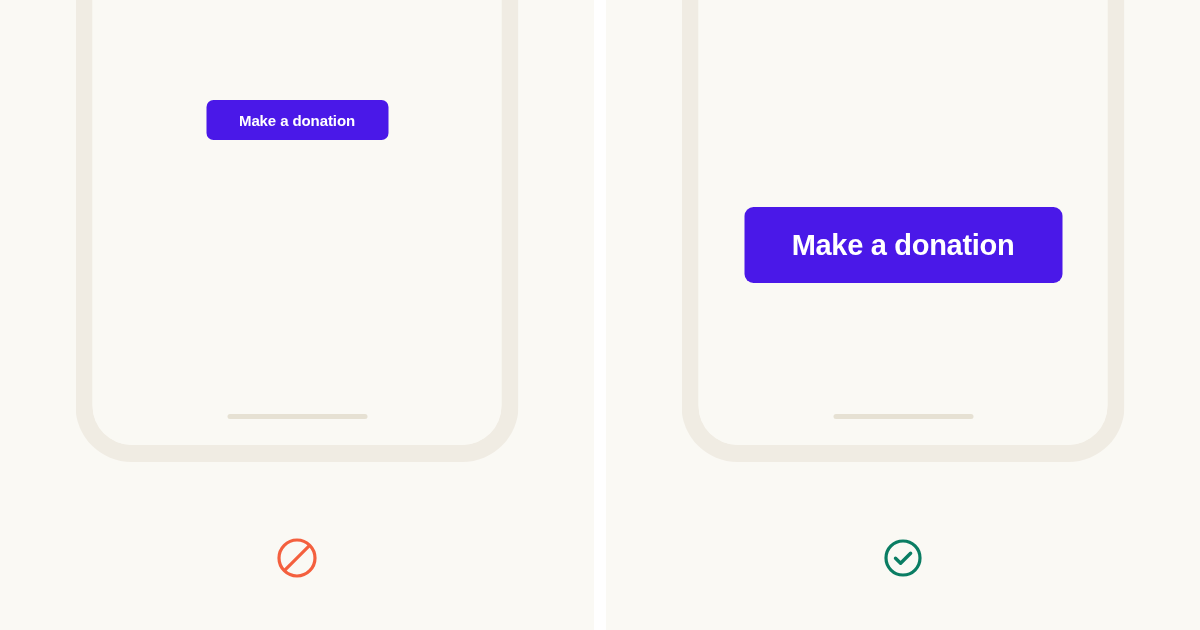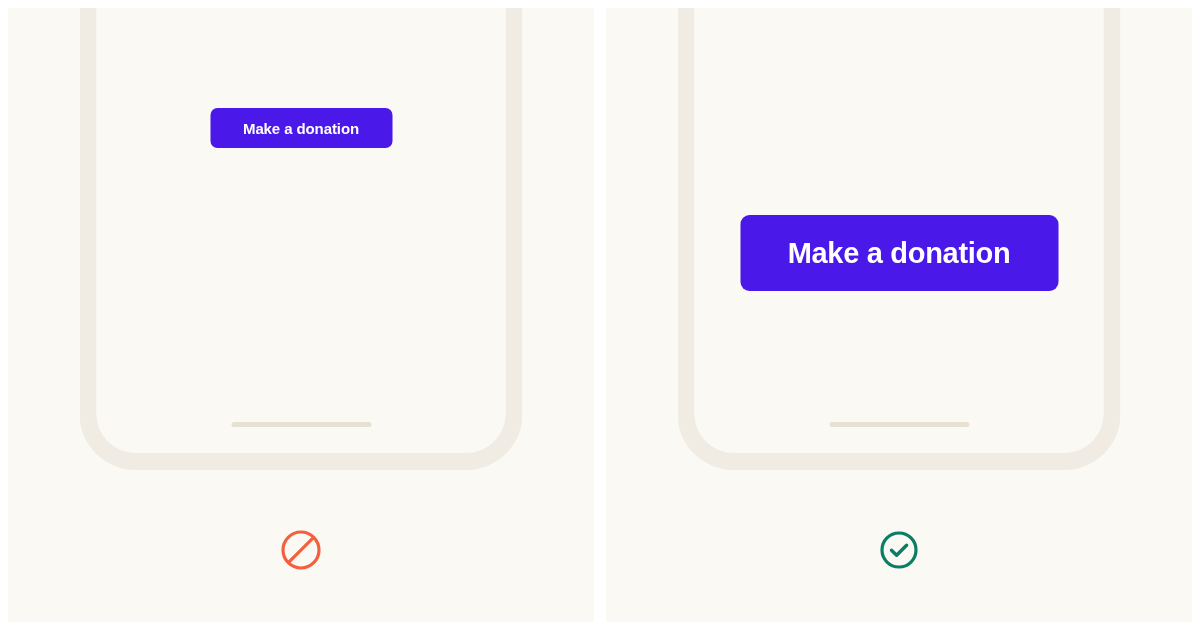--- a/index.html
+++ b/index.html
@@ -14,21 +14,20 @@
     overflow: hidden;
   }
 
   .comparison-board {
     position: relative;
     width: 1200px;
     height: 630px;
     background: #ffffff;
     display: flex;
     gap: 12px;
-    padding: 8px;
     box-sizing: border-box;
   }
 
   .panel {
     position: relative;
     flex: 1 1 0;
     background: #faf9f4;
     overflow: hidden;
   }
 

